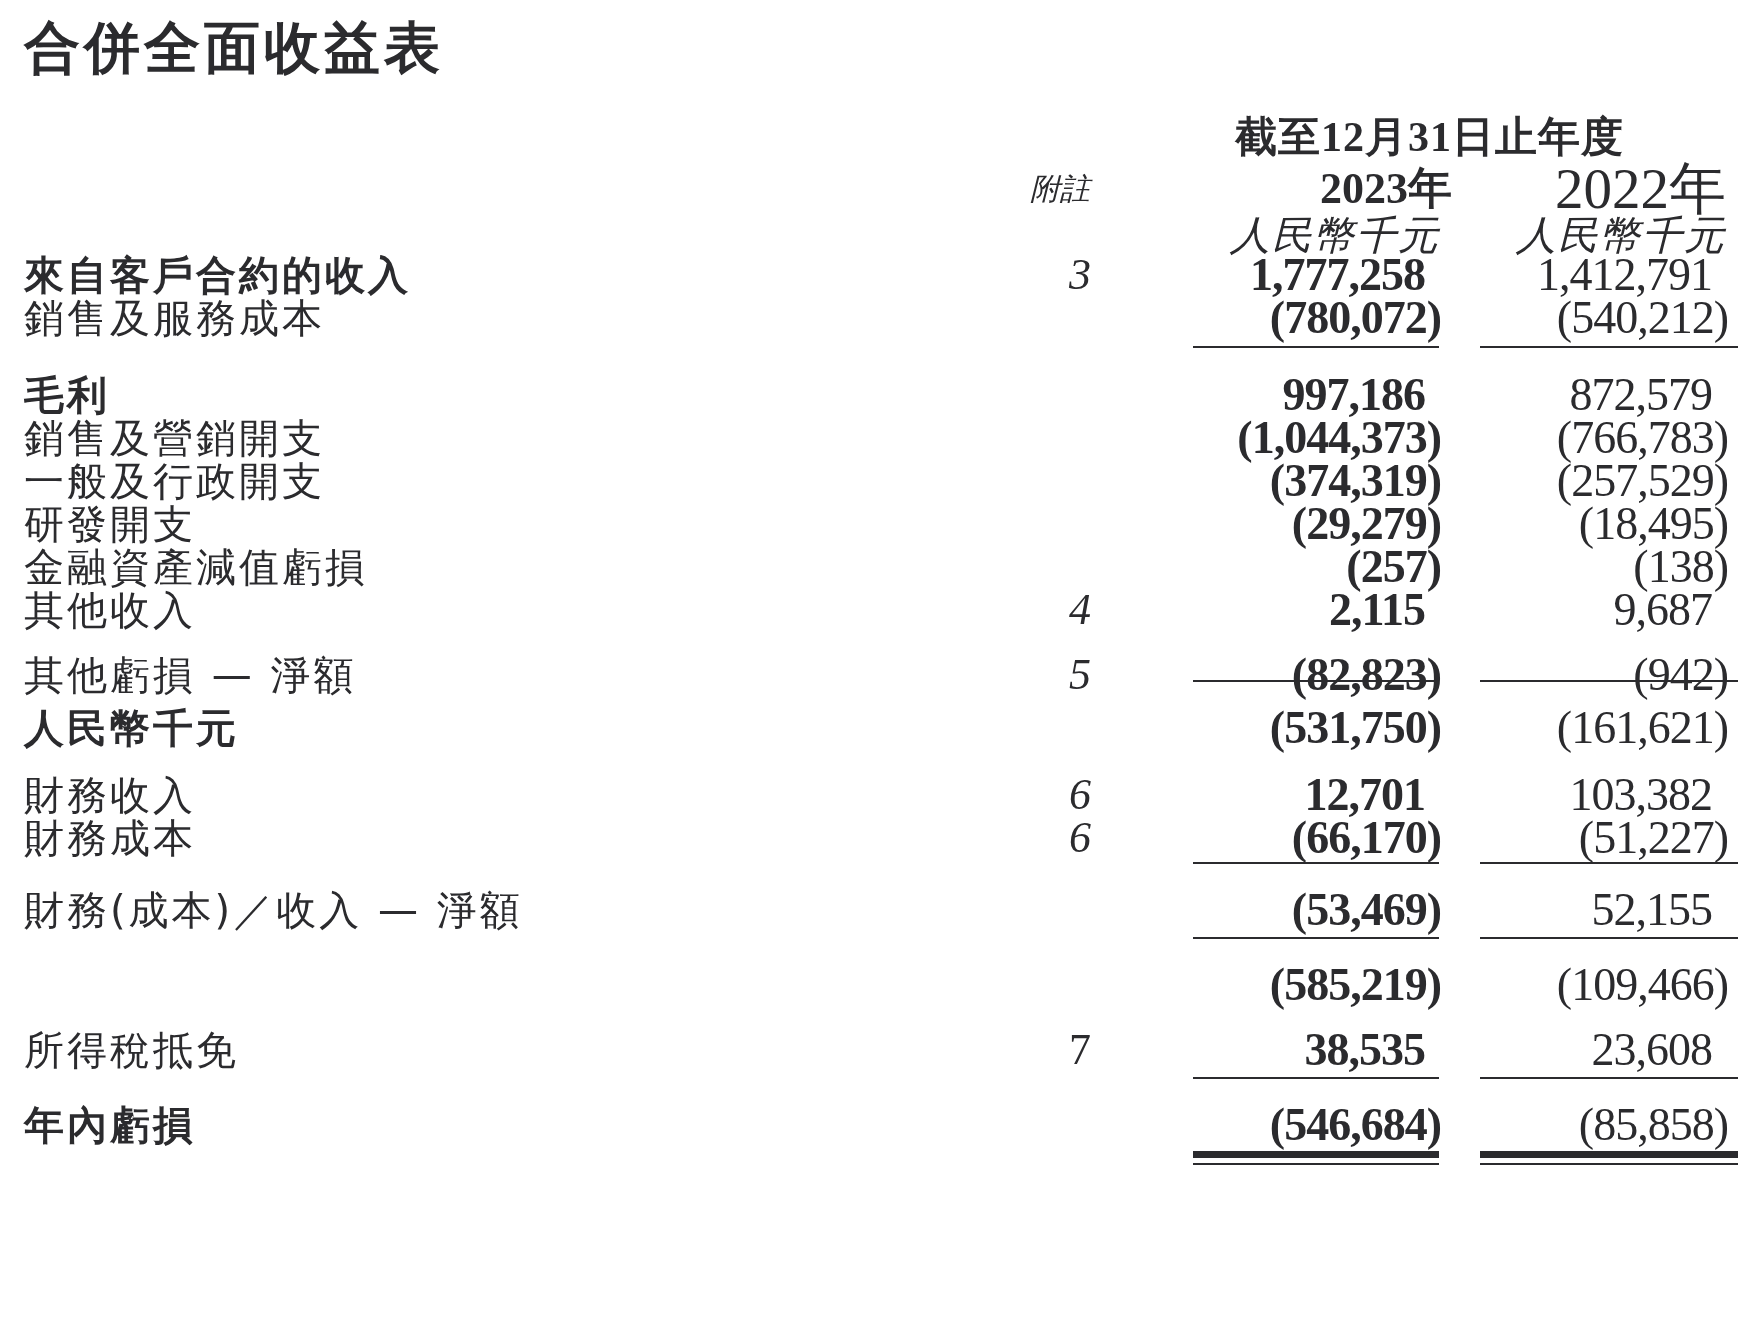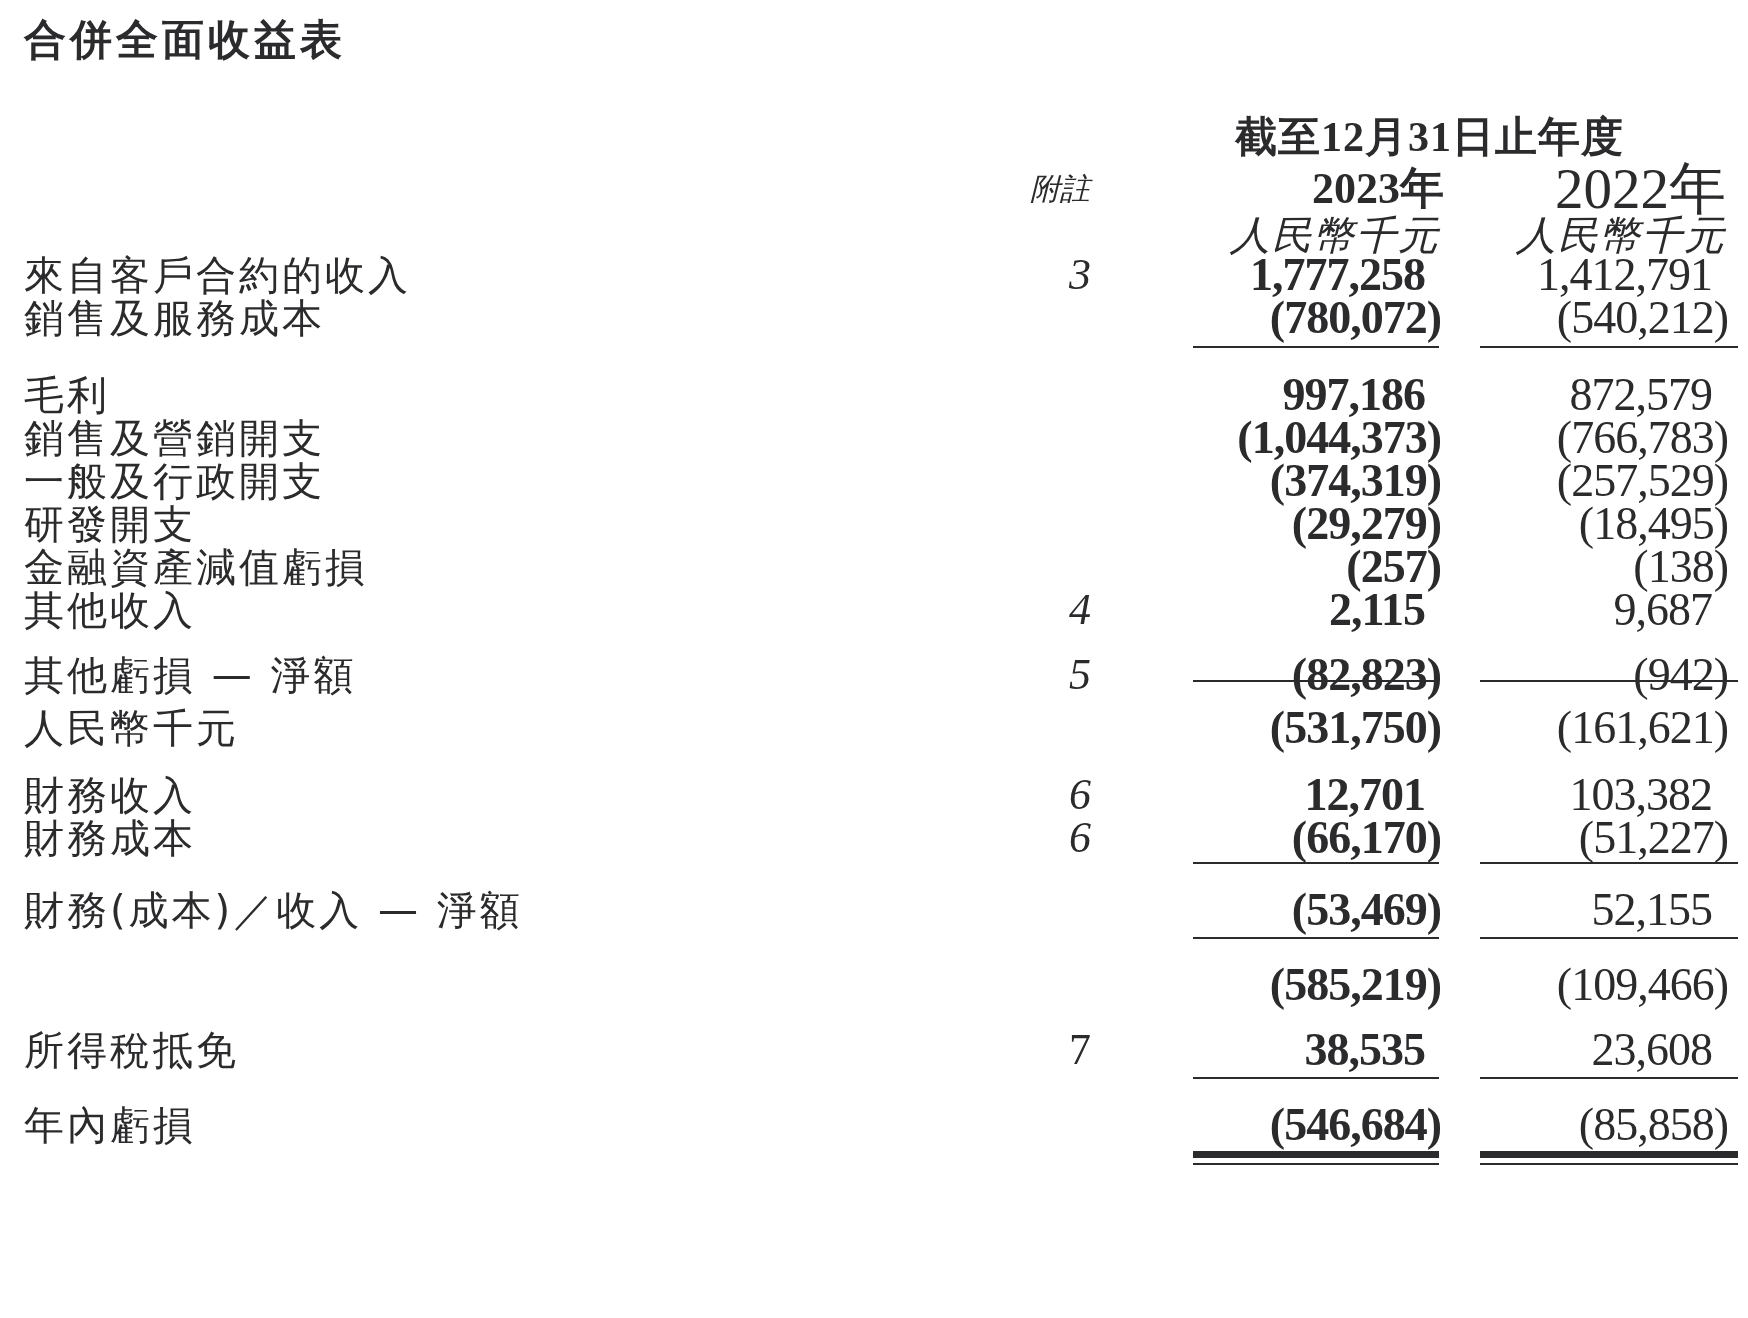--- a/index.html
+++ b/index.html
@@ -2,40 +2,40 @@
 <html><head>
 <meta charset="utf-8">
 <style>
   html, body { margin: 0; padding: 0; background: #ffffff; }
   body {
     width: 1748px; height: 1318px; position: relative; overflow: hidden;
     color: #2b2b2e;
     font-family: "DejaVu Serif", "Liberation Serif", serif;
   }
   .title {
-    position: absolute; left: 24px; top: 14px;
+    position: absolute; left: 24px; top: 22px;
     font-family: "DejaVu Sans", "Liberation Sans", sans-serif;
-    font-weight: bold; font-size: 42px; letter-spacing: 4px; line-height: 52px;
+    font-weight: bold; font-size: 56px; letter-spacing: 4px; line-height: 52px;
   }
   .hdr { position: absolute; font-size: 40px; line-height: 46px; white-space: nowrap; margin-top: 6px; }
   .hdr-period { left: 1235px; top: 108px; font-weight: bold; font-family: "Liberation Serif", serif; font-size: 42px; letter-spacing: 1px; }
   .hdr-note { left: 1030px; top: 160px; font-style: italic; font-size: 30px; }
-  .hdr-y1 { right: 304px; top: 160px; font-weight: bold; font-family: "Liberation Serif", serif; font-size: 44px; }
+  .hdr-y1 { right: 296px; top: 160px; font-weight: bold; font-family: "Liberation Serif", serif; font-size: 44px; }
   .hdr-y2 { right: 22px; top: 160px; font-family: "Liberation Serif", serif; font-size: 57px; }
   .hdr-c1 { right: 308px; top: 206px; font-style: italic; font-size: 40px; letter-spacing: 2px; }
   .hdr-c2 { right: 22px; top: 206px; font-style: italic; font-size: 40px; letter-spacing: 2px; }
 
   .row { position: absolute; left: 0; width: 1748px; height: 46px; }
   .label {
     position: absolute; left: 24px; top: 0;
     font-family: "DejaVu Sans", "Liberation Sans", sans-serif;
     font-size: 40px; line-height: 46px; letter-spacing: 3px; white-space: nowrap;
     font-weight: normal;
   }
-  .row.bold .label { font-weight: normal; }
+  .row.bold .label { font-weight: bold; }
   .note {
     position: absolute; left: 1060px; top: 0; width: 40px; text-align: center;
     font-family: "Liberation Serif", serif; font-style: italic;
     font-size: 44px; line-height: 46px;
   }
   .note.upright { font-style: normal; }
   .val {
     position: absolute; top: 0; text-align: right; white-space: nowrap;
     font-family: "Liberation Serif", serif;
     font-size: 46px; line-height: 46px; letter-spacing: -1px;

